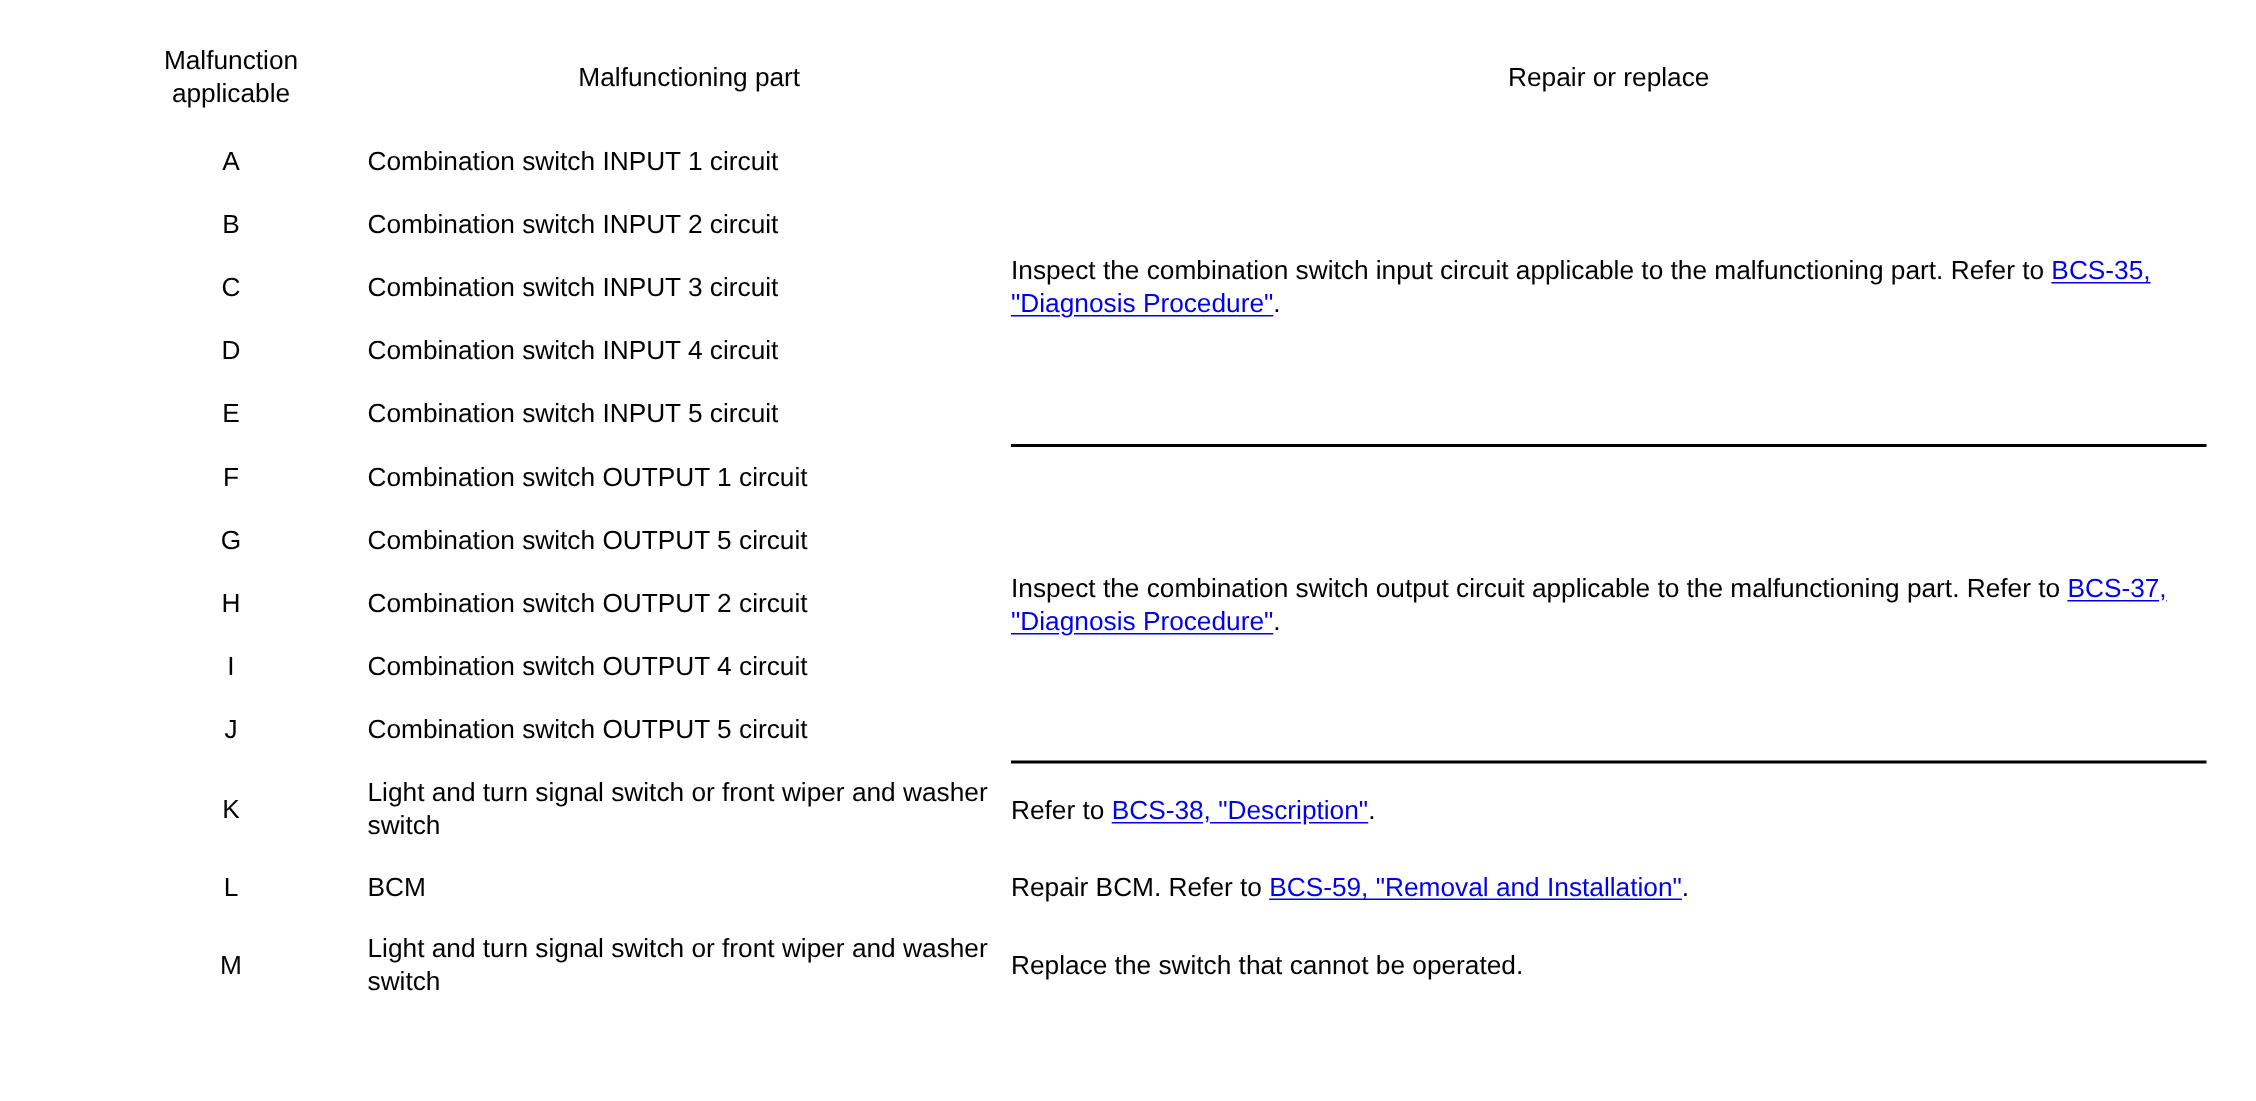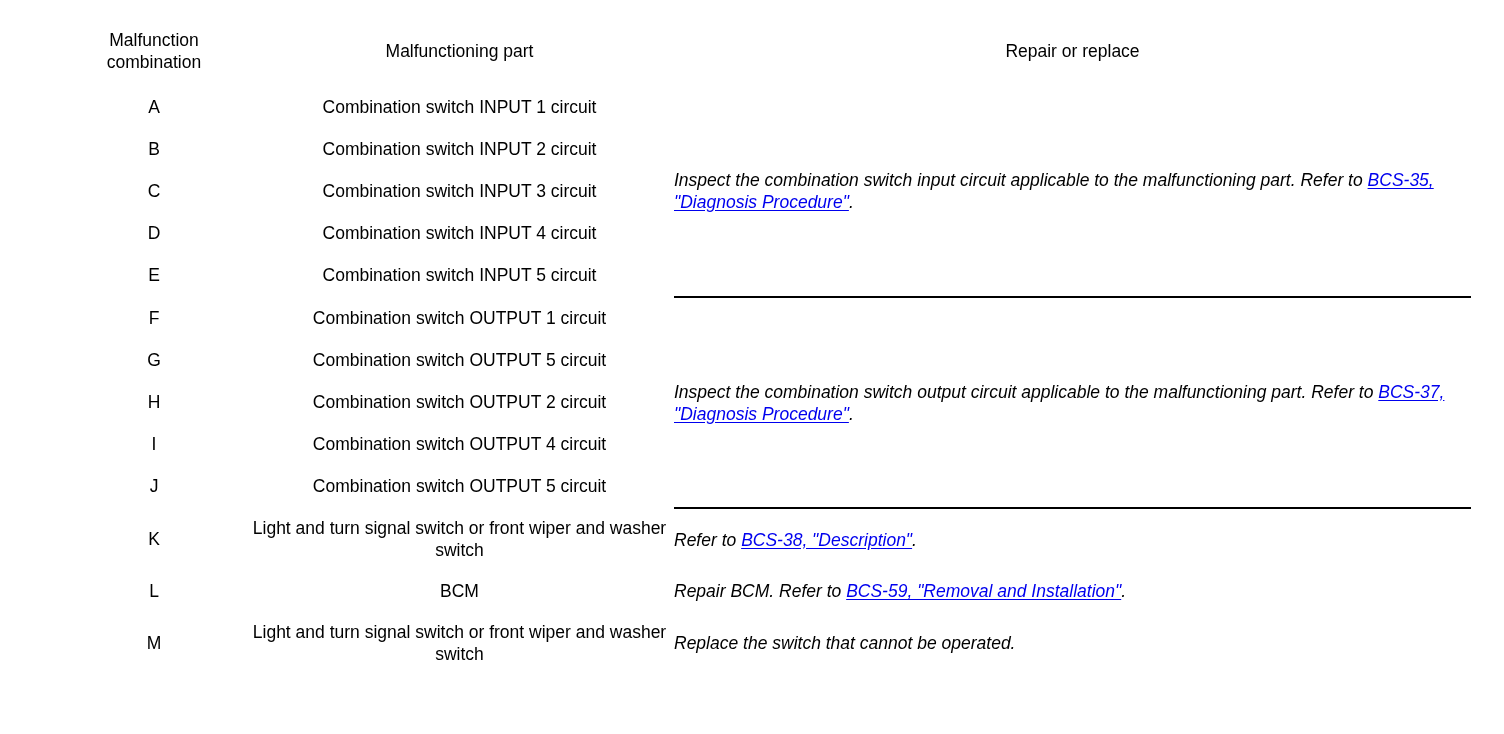--- a/index.html
+++ b/index.html
@@ -61,29 +61,28 @@
   }
   .cell-head {
     text-align: center;
     padding: 12px 6px 13px 6px;
   }
 
   .row-letter {
     text-align: center;
   }
   .row-part {
-    text-align: center;
+    text-align: left;
     padding-left: 14px;
     padding-right: 8px;
   }
   .row-repair {
     text-align: left;
     padding-left: 16px;
     padding-right: 14px;
-    font-style: italic;
   }
 
   .h-one-line { height: 42px; }
   .h-two-line { height: 62px; }
 
   .repair-merge {
     vertical-align: middle;
   }
 
   .link {
@@ -101,21 +100,21 @@
       <col class="c1">
       <col class="c2">
       <col class="c3">
     </colgroup>
 
     <thead>
       <tr>
         <th class="rule-thick-top rule-med-bot vdiv-r">
           <span class="cell cell-head">
             <span>Malfunction</span><br>
-            <span>combination</span>
+            <span>applicable</span>
           </span>
         </th>
         <th class="rule-thick-top rule-med-bot vdiv-r">
           <span class="cell cell-head">Malfunctioning part</span>
         </th>
         <th class="rule-thick-top rule-med-bot">
           <span class="cell cell-head">Repair or replace</span>
         </th>
       </tr>
     </thead>

